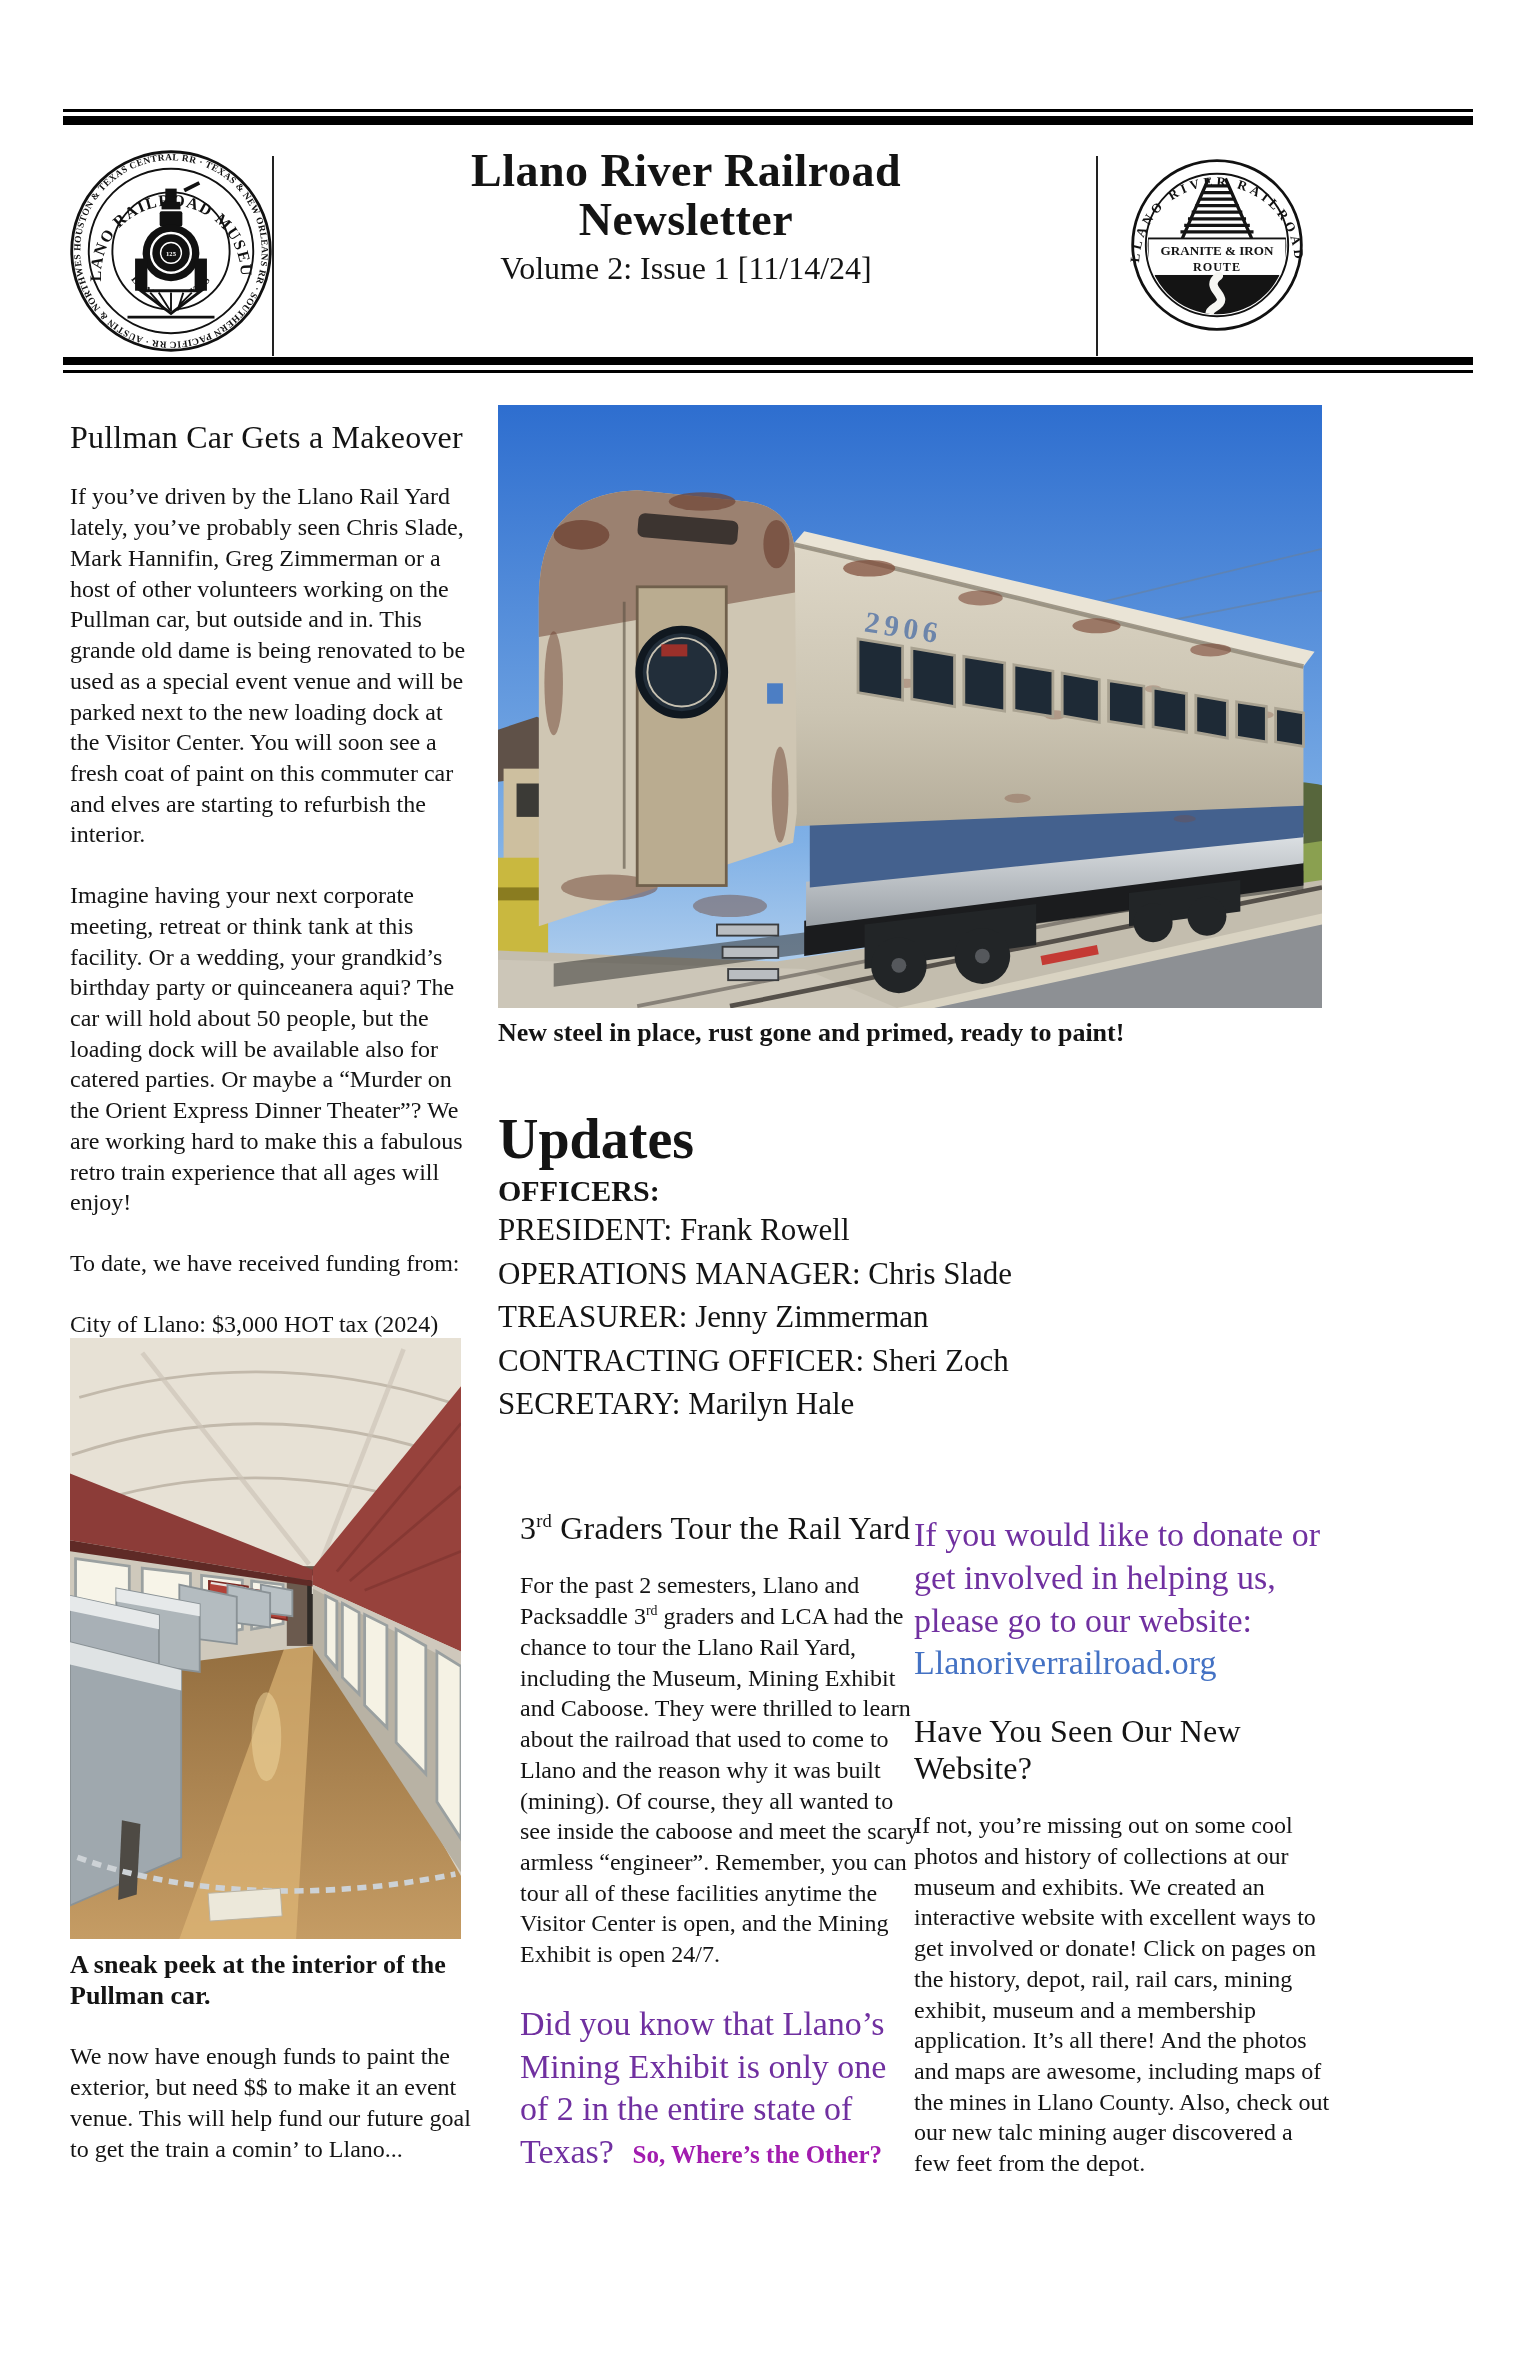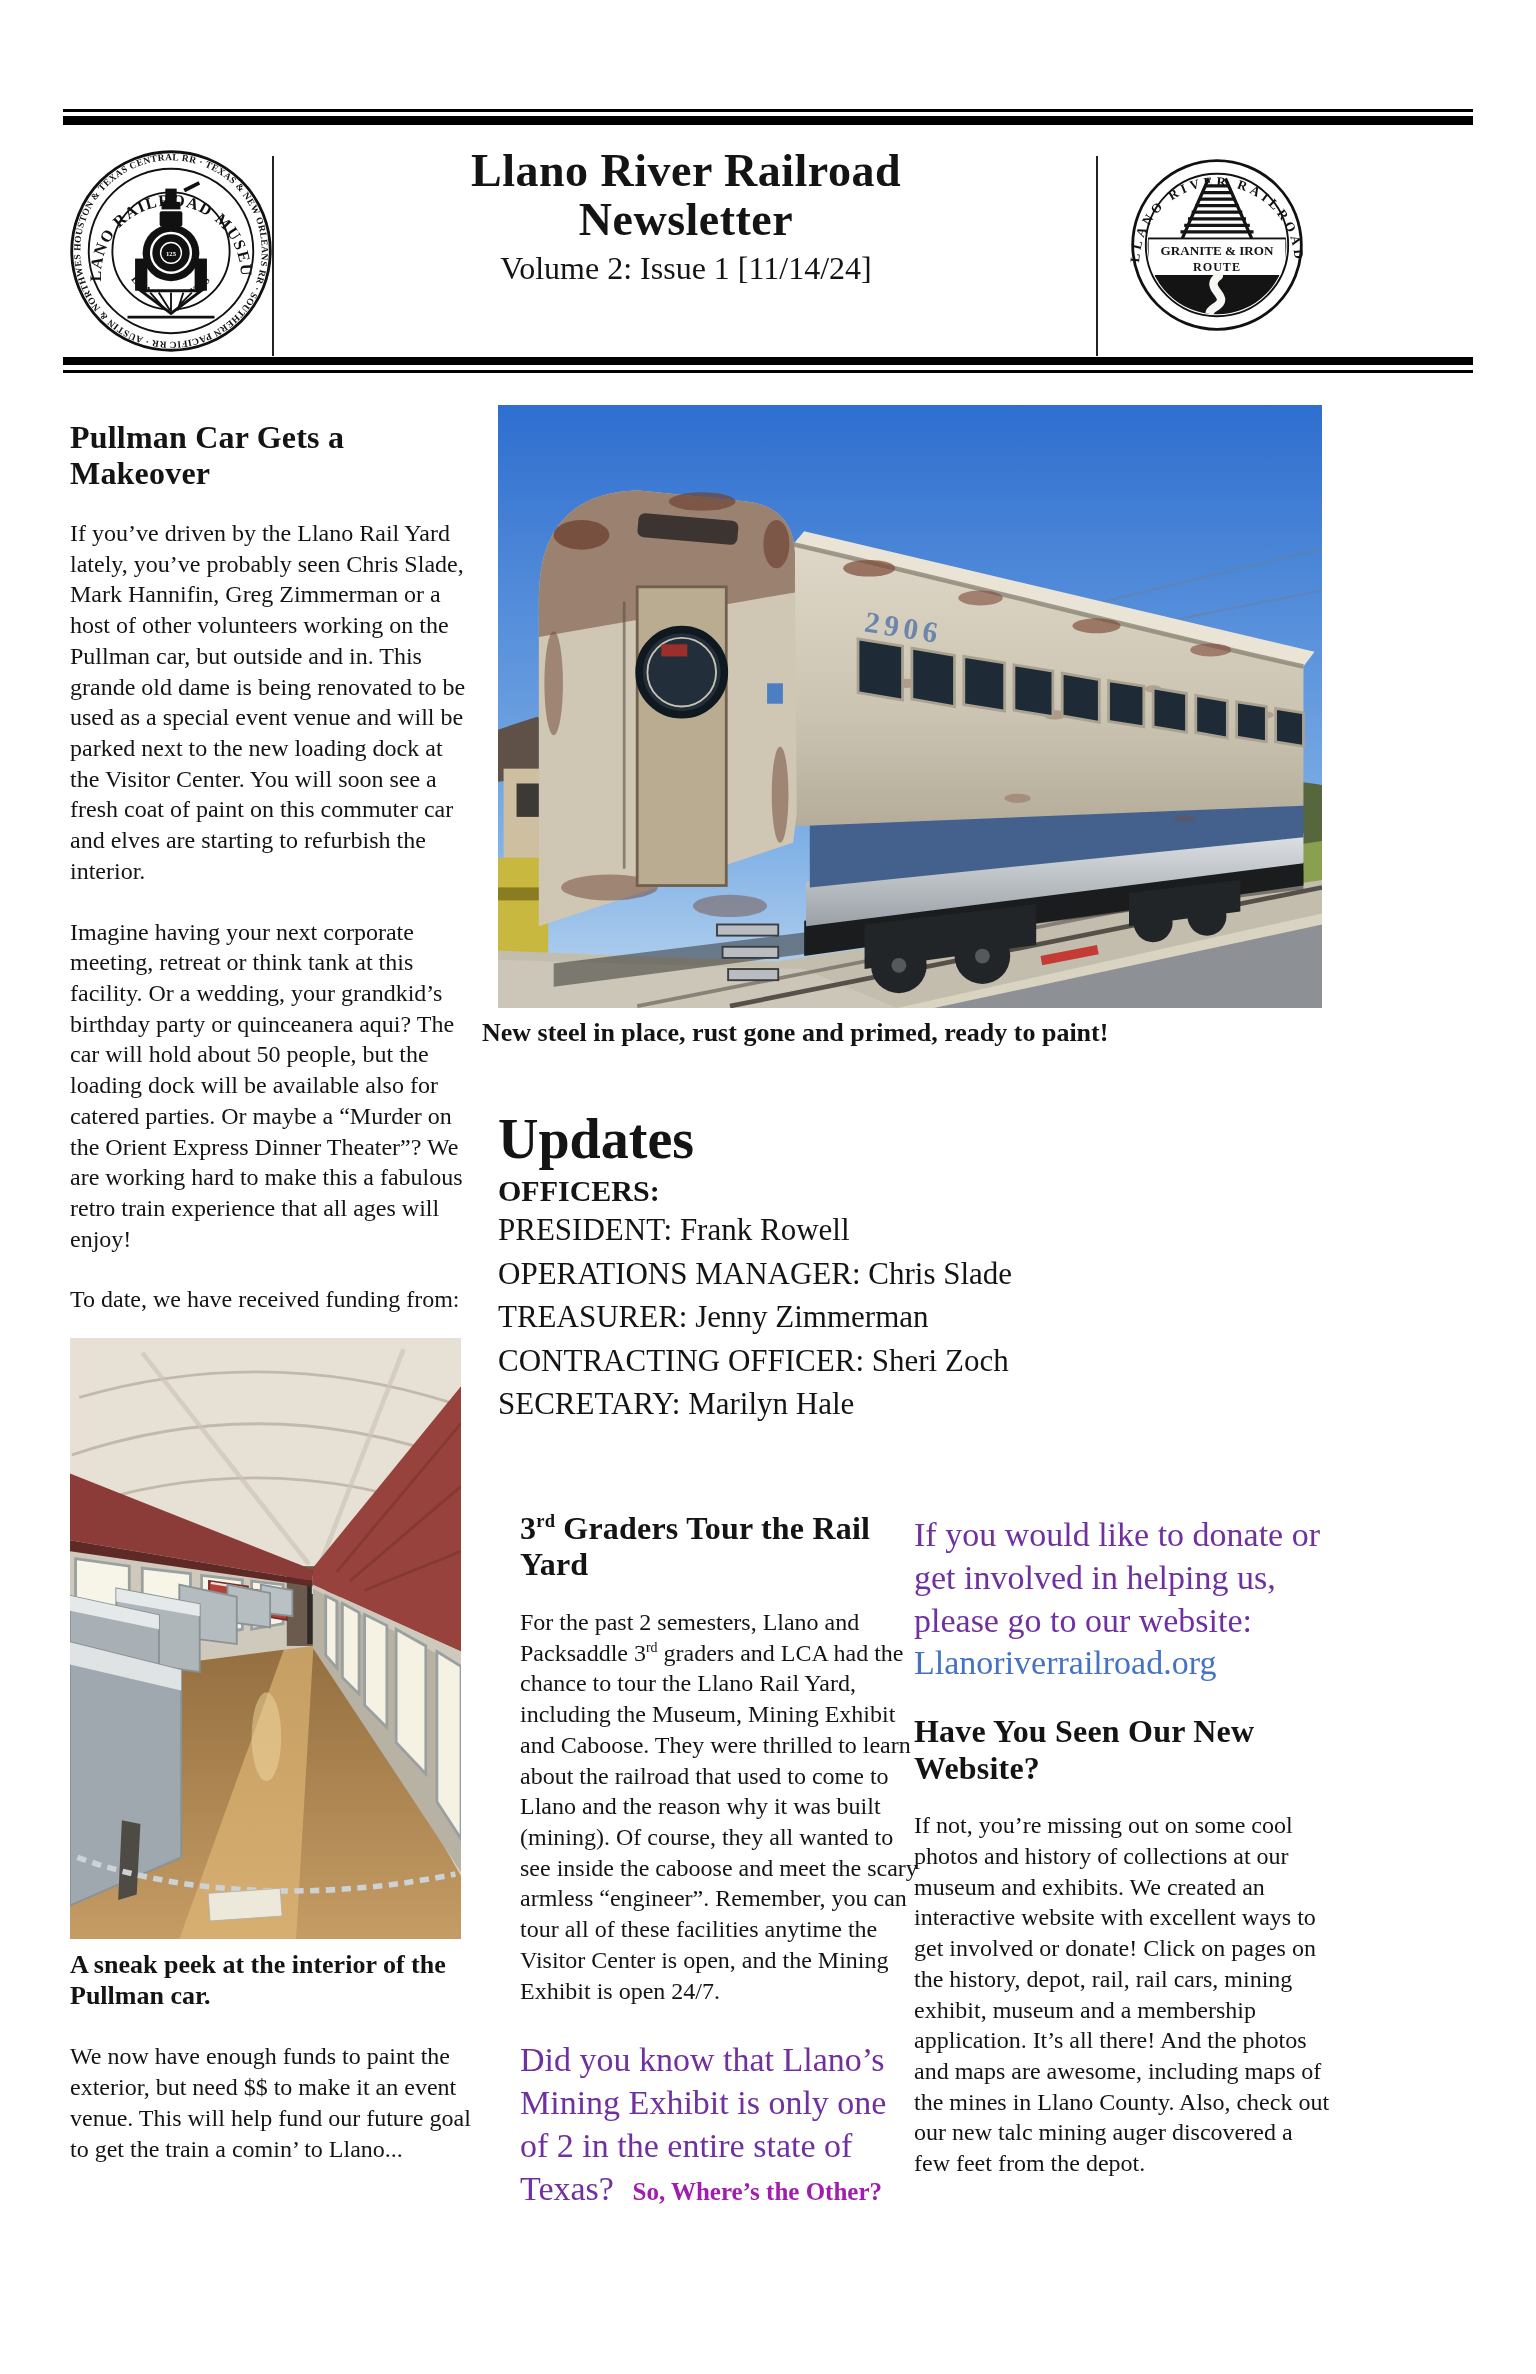--- a/index.html
+++ b/index.html
@@ -17,21 +17,21 @@
 
   
   .masthead { position:absolute; left:278px; top:147px; width:816px; text-align:center; }
   .title-line { font-size:46px; font-weight:bold; line-height:1.06; letter-spacing:0.5px; }
   .volume     { font-size:32px; font-weight:normal; margin-top:5.6px; }
   .editor     { font-size:28px; margin-top:3.7px; }
   .logo { position:absolute; }
 
   
   .col { position:absolute; }
-  h2 { font-size:32px; line-height:1.14; margin:0; font-weight:bold; letter-spacing:0.2px; }
+  h2 { font-size:32px; line-height:1.14; margin:0; font-weight:normal; letter-spacing:0.2px; }
   p  { font-size:24px; line-height:1.28; margin:0; }
   p + p { margin-top:30px;font-family:Liberation Serif, serif; }
   sup { font-size:58%; vertical-align:super; line-height:0; }
 
   .photo-caption { font-size:26px; font-weight:bold; line-height:1.18; }
   .updates-h { font-size:56px; font-weight:bold; line-height:1; }
   .officers-label { font-size:30px; font-weight:bold; margin-top:7.4px; }
   .officer-line { font-size:31px; line-height:1.4; }
 
   .purple-big { font-size:34px; line-height:1.26; color:#7030A0; }
@@ -317,21 +317,21 @@
       <rect x="290" y="300" width="17" height="22" fill="#2a6cc8" opacity=".8"></rect>
       <path d="M136,212 L136,500" stroke="#5c5244" stroke-width="3" opacity=".6"></path>
       <g fill="#b9bdc1" stroke="#3a3c3e" stroke-width="2">
         <rect x="236" y="560" width="66" height="12"></rect>
         <rect x="242" y="584" width="60" height="12"></rect>
         <rect x="248" y="608" width="54" height="12"></rect>
       </g>
     </svg>
   </figure>
 
-  <div class="col photo-caption" style="left:482px; top:1018px; width:826px;">New steel in place, rust gone and primed, ready to paint!</div>
+  <div class="col photo-caption" style="left:498px; top:1018px; width:826px;">New steel in place, rust gone and primed, ready to paint!</div>
 
   <div class="col" style="left:498px; top:1111px; width:830px;">
     <div class="updates-h">Updates</div>
     <div class="officers-label">OFFICERS:</div>
     <div class="officer-line">PRESIDENT: Frank Rowell</div>
     <div class="officer-line">OPERATIONS MANAGER: Chris Slade</div>
     <div class="officer-line">TREASURER: Jenny Zimmerman</div>
     <div class="officer-line">CONTRACTING OFFICER: Sheri Zoch</div>
     <div class="officer-line">SECRETARY: Marilyn Hale</div>
   </div>

